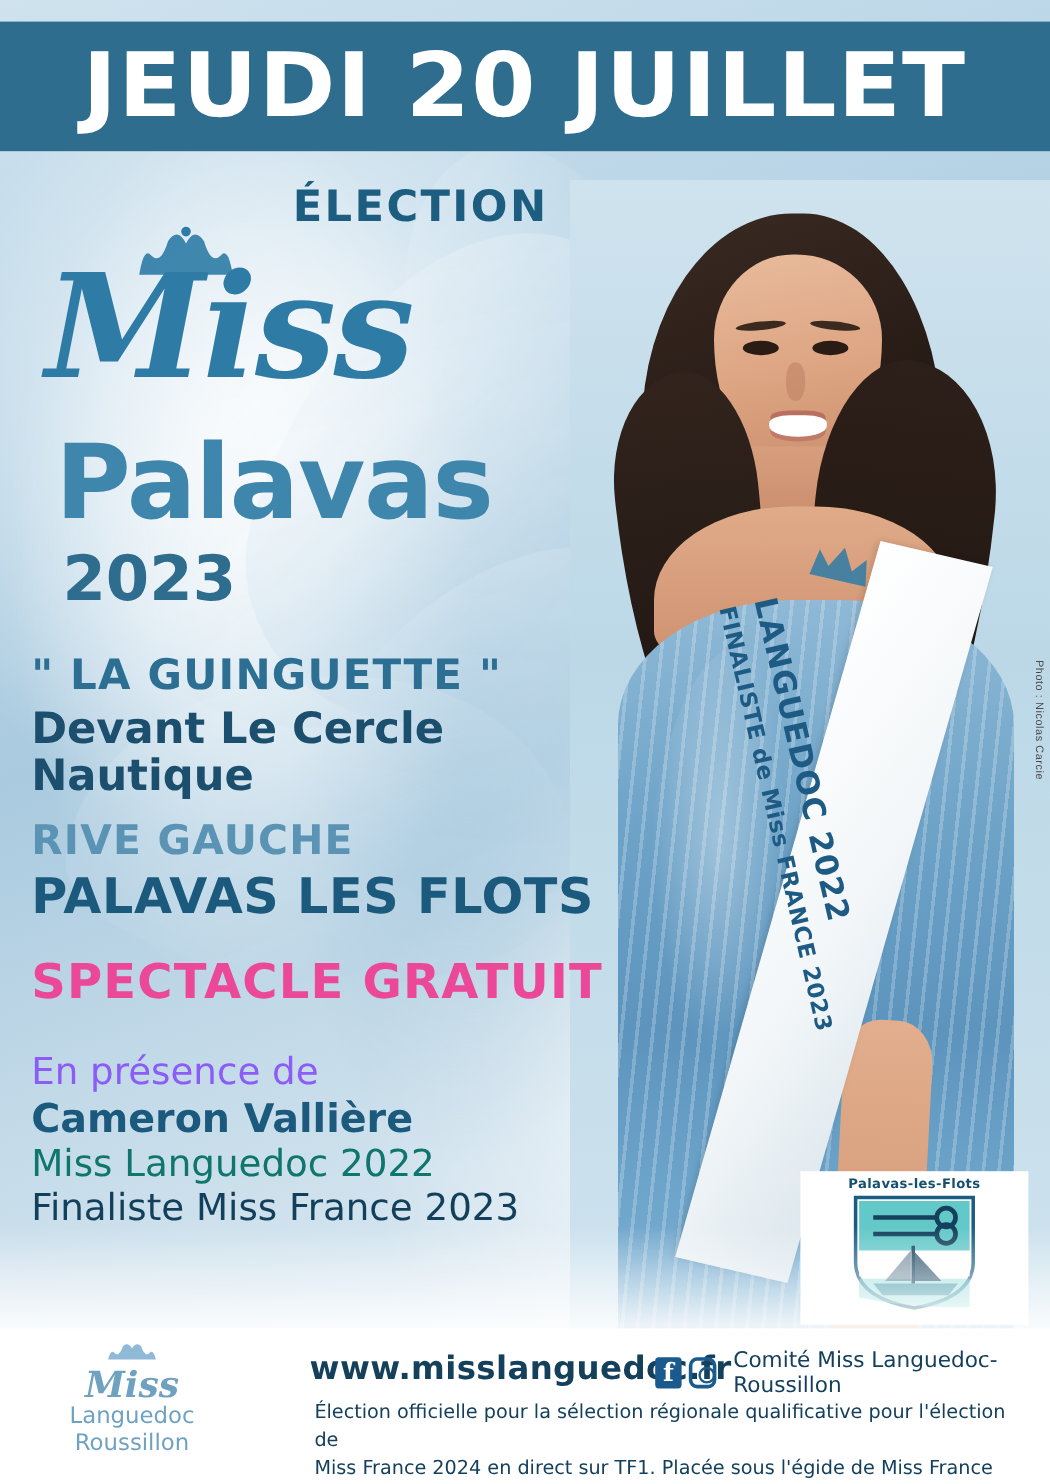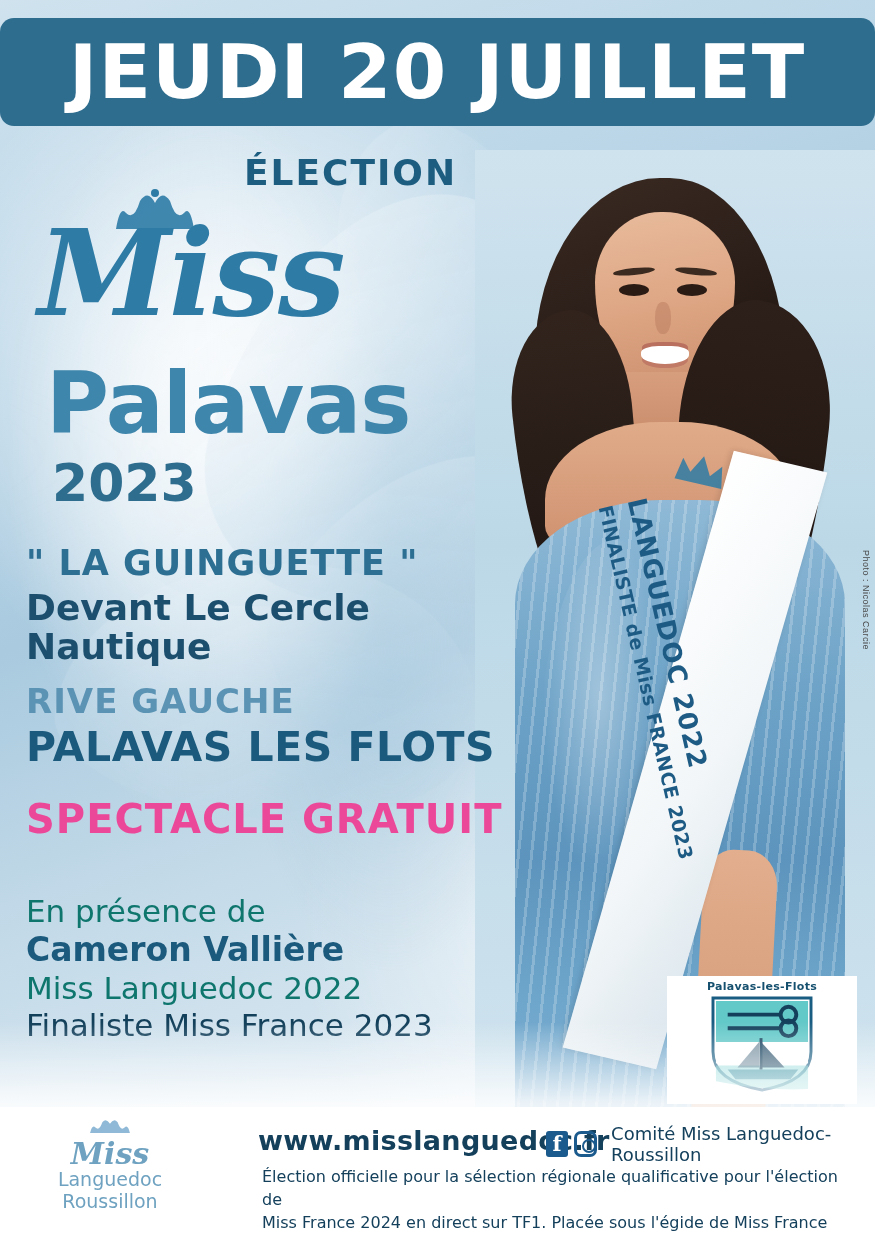--- a/index.html
+++ b/index.html
@@ -60,21 +60,20 @@
   
   .top-banner {
     position: absolute;
     left: 0; top: 18px;
     width: 875px;
     height: 108px;
     background: #2e6d8e;
     display: flex;
     align-items: center;
     justify-content: center;
-    border-radius: 14px;
   }
   .top-banner .title {
     color: #ffffff;
     font-family: "DejaVu Sans", sans-serif;
     font-weight: bold;
     font-size: 74px;
     letter-spacing: 1px;
     line-height: 1;
     transform: scaleX(1.04);
     white-space: nowrap;
@@ -191,22 +190,22 @@
     font-family: "DejaVu Sans", sans-serif;
     font-weight: bold;
     font-size: 40px;
     color: #ec4899;
     letter-spacing: 1px;
     margin-top: 28px;
   }
   .l-presence {
     font-family: "DejaVu Sans", sans-serif;
     font-size: 31px;
-    color: #0f766e;
-    margin-top: 54px;
+    color: #8b5cf6;
+    margin-top: 36px;
   }
   .l-cameron {
     font-family: "DejaVu Sans", sans-serif;
     font-weight: bold;
     font-size: 33px;
     color: #1b5a7c;
     margin-top: 4px;
   }
   .l-misslang {
     font-family: "DejaVu Sans", sans-serif;

